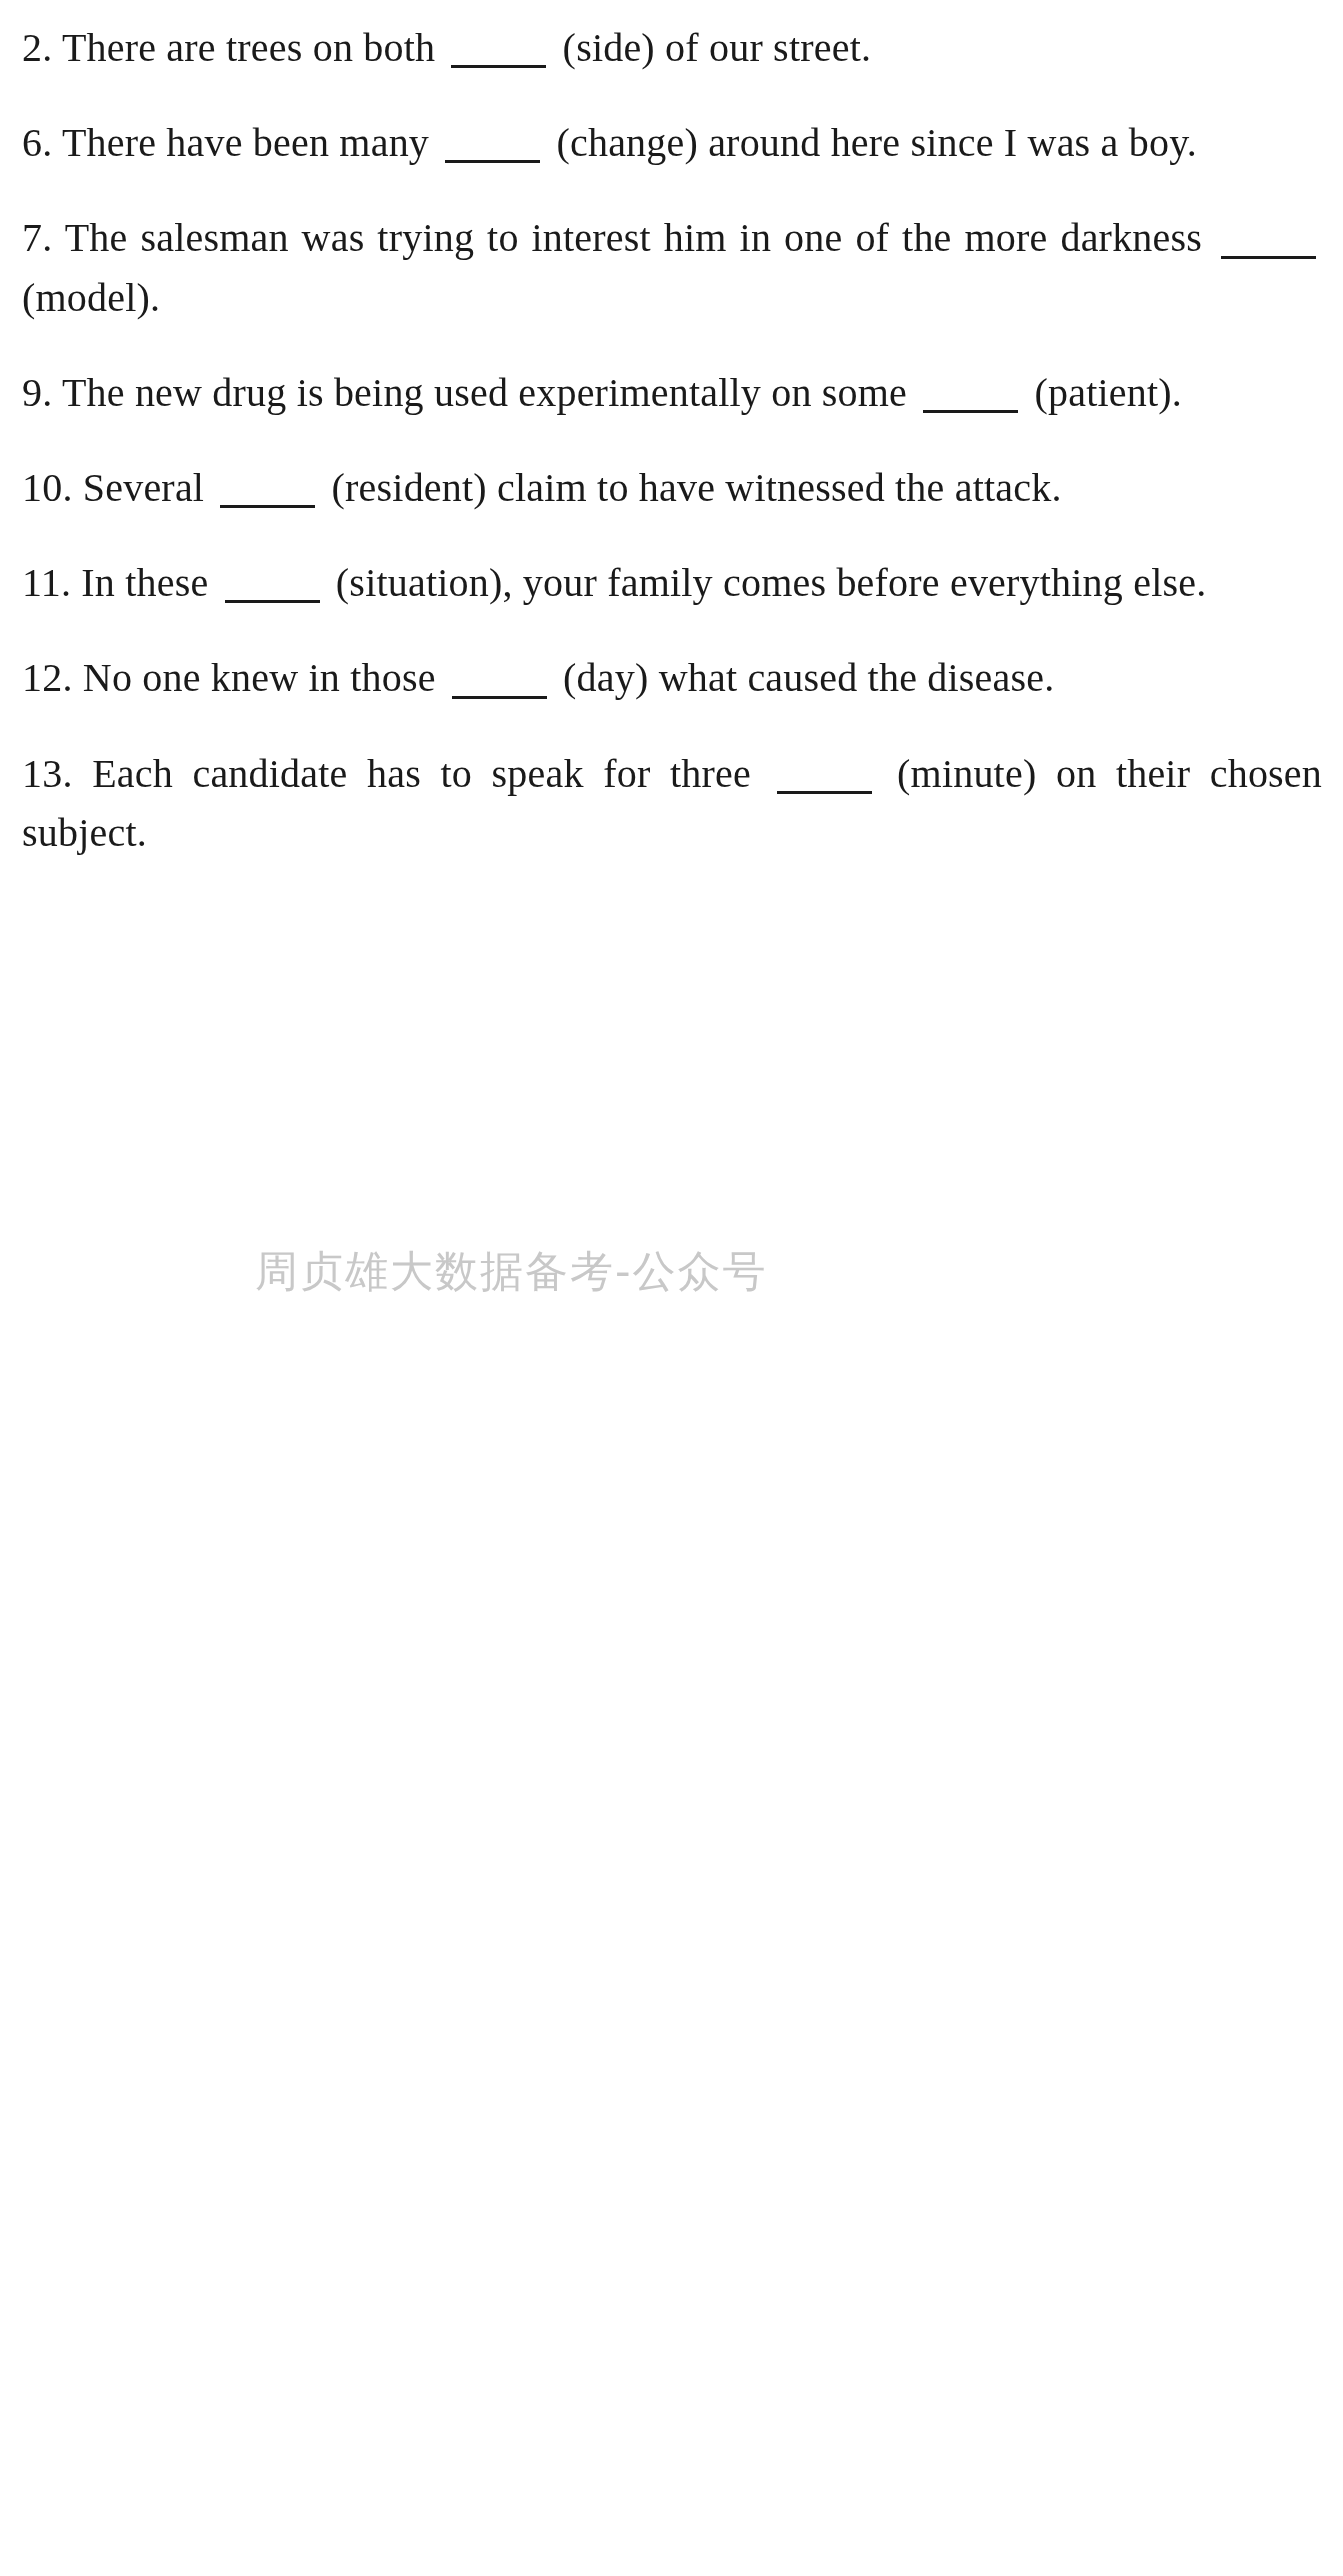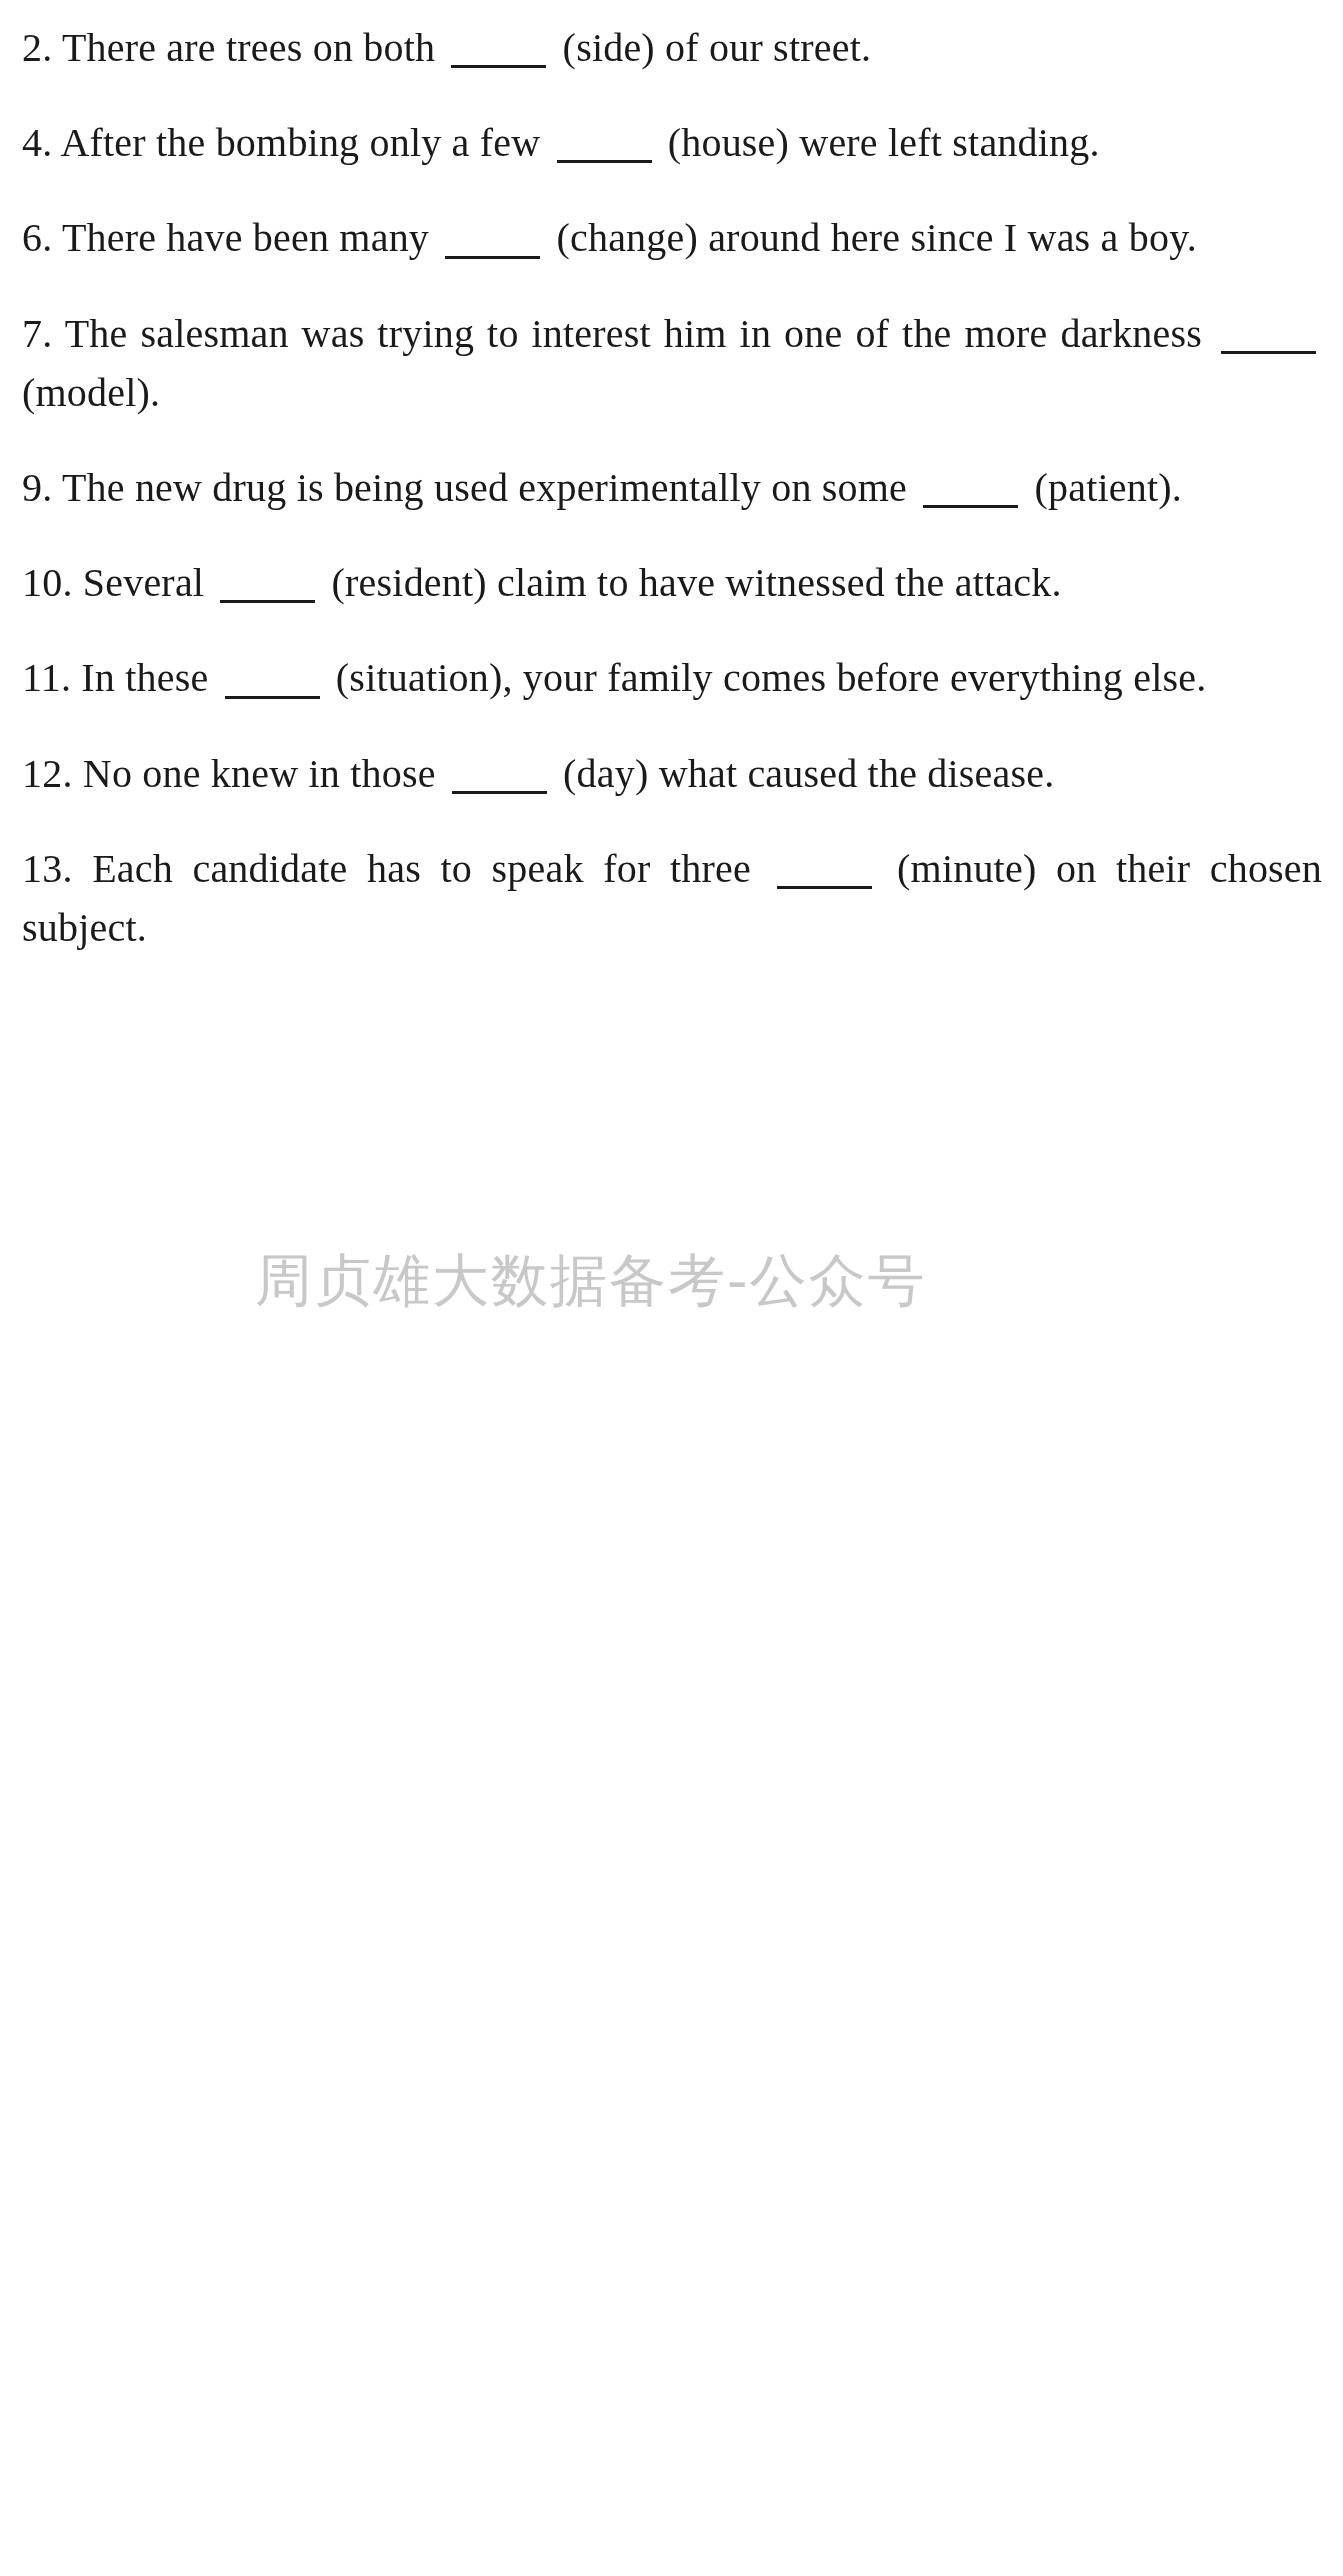--- a/index.html
+++ b/index.html
@@ -39,47 +39,41 @@
     width: 95px;
     height: 0.95em;
     vertical-align: -0.18em;
     margin: 0 6px;
   }
   .watermark {
     position: absolute;
     left: 255px;
     top: 1243px;
     font-family: "DejaVu Sans", "Liberation Sans", sans-serif;
-    font-size: 57px;
+    font-size: 43px;
     color: #c8c8c8;
     letter-spacing: 2px;
     white-space: nowrap;
     pointer-events: none;
     user-select: none;
   }
 </style>
 </head>
 <body>
 
 <div class="page">
 
   <p class="exercise-item">
     <span>2.</span>
     <span>There are trees on both</span>
     <span class="blank"></span>
     <span>(side) of our street.</span>
   </p>
 
 
-  <p class="exercise-item">
-    <span>4.</span>
-    <span>After the bombing only a few</span>
-    <span class="blank"></span>
-    <span>(house) were left standing.</span>
-  </p>
 
 
   <p class="exercise-item">
     <span>6.</span>
     <span>There have been many</span>
     <span class="blank"></span>
     <span>(change) around here since I was a boy.</span>
   </p>
 
   <p class="exercise-item">

